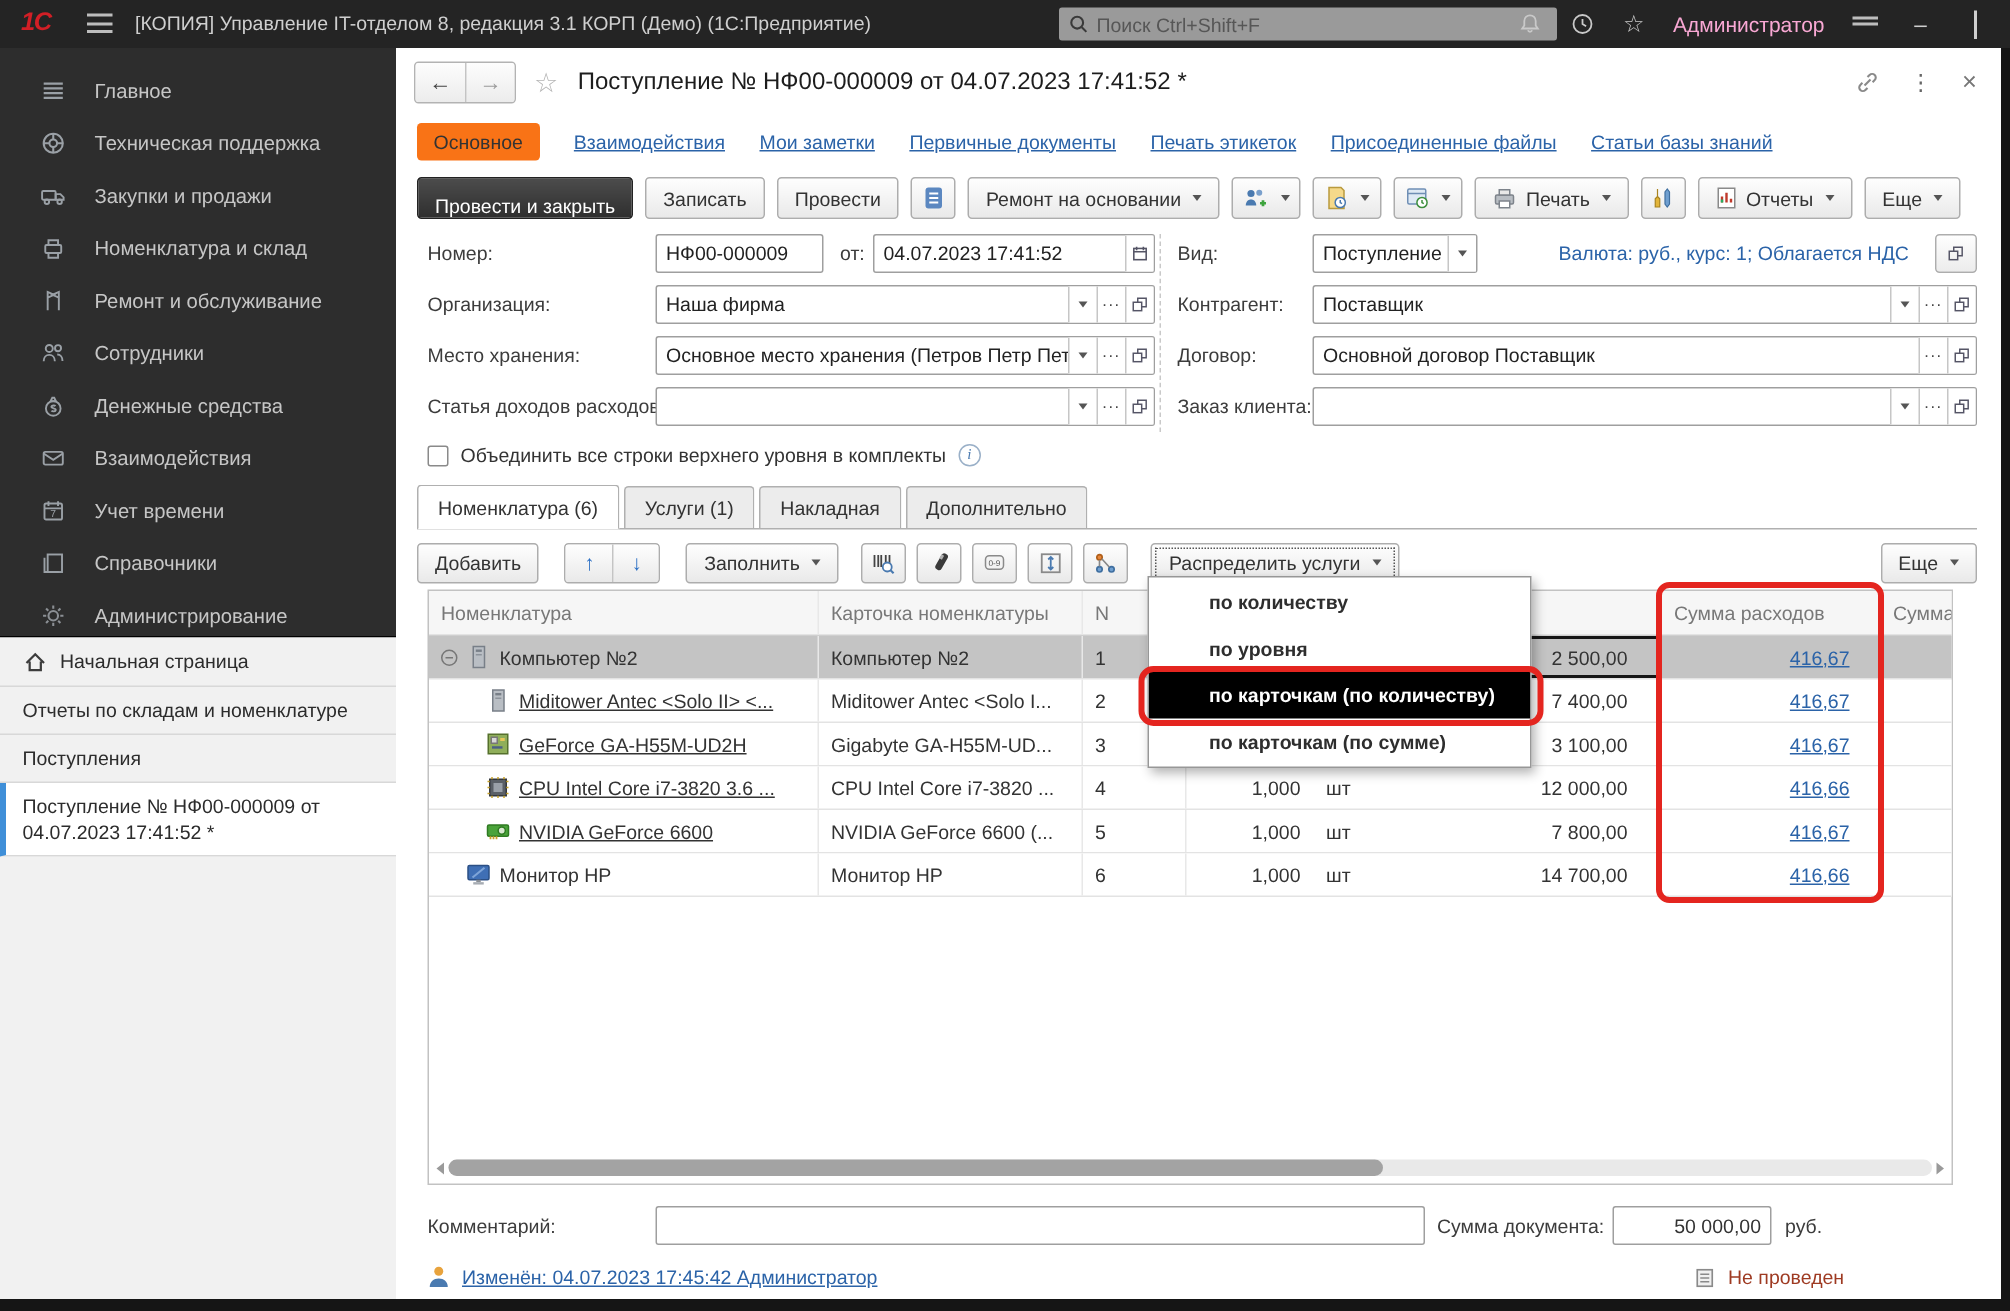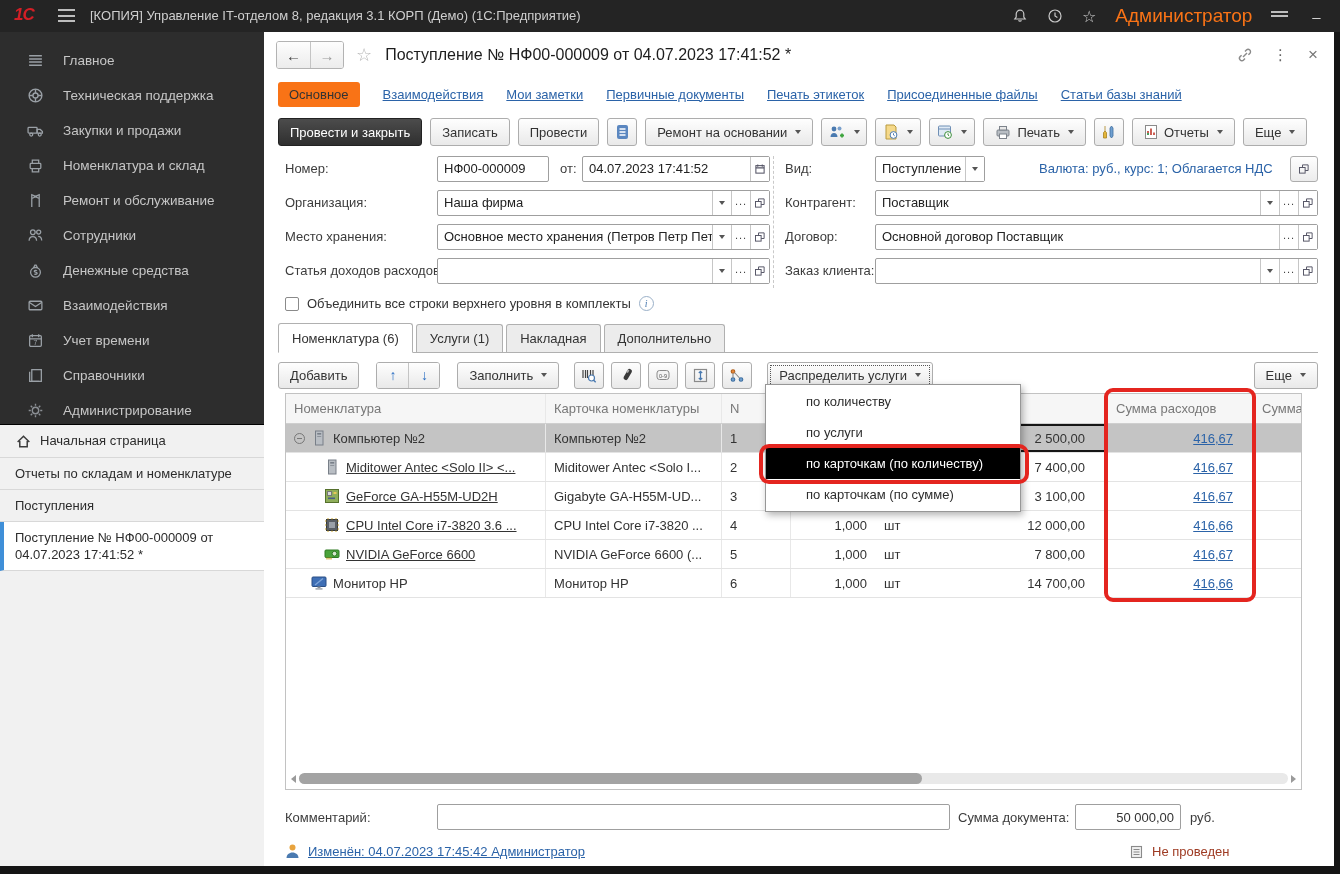--- a/index.html
+++ b/index.html
@@ -12,21 +12,21 @@
   .logo { position:absolute; left:14px; top:5px; font-size:17px; font-weight:bold; font-style:italic; color:#d21f26; letter-spacing:-1px; }
   .burger { position:absolute; left:58px; top:9px; width:17px; height:13px; border-top:2px solid #bdbdbd; border-bottom:2px solid #bdbdbd; cursor:pointer; }
   .burger i { display:block; height:2px; background:#bdbdbd; margin-top:3.5px; }
   .tb-title { position:absolute; left:90px; top:8px; font-size:13px; color:#cfcfcf; white-space:nowrap; }
   .search { position:absolute; left:706px; top:5px; width:332px; height:22px; background:#9a9a9a; border-radius:2px; display:flex; align-items:center; padding:0 6px; gap:5px; }
   .search input { flex:1; background:transparent; border:none; outline:none; font-size:13px; color:#2e2e2e; font-family:inherit; }
   .search input::placeholder { color:#565656; opacity:1; }
   .tb-right { position:absolute; left:1012px; top:0; height:32px; display:flex; align-items:center; gap:19px; }
   .tb-ic { color:#c9c9c9; cursor:pointer; }
   .tb-star { font-size:16px; }
-  .tb-user { font-size:19px; color:#f97316;text-align:right; }
+  .tb-user { font-size:14px; color:#f9a8d4;text-align:right; }
   .svcmenu { width:17px; height:11px; border-top:2px solid #bdbdbd; position:relative; }
   .svcmenu i { display:block; height:2px; background:#bdbdbd; margin-top:2.5px; }
   .winctl { font-size:15px; color:#cfcfcf; width:18px; text-align:center; cursor:pointer; }
   .maxbox { width:11px; height:11px; border:1.5px solid #cfcfcf; margin-top:2px; }
 
   
   .sidebar { position:absolute; top:32px; left:0; width:264px; height:834px; background:#2d2d2d; }
   .side-list { padding-top:11px; }
   .side-item { height:35px; display:flex; align-items:center; padding-left:27px; gap:19px; color:#c6c6c6; cursor:pointer; font-size:13.5px; }
   .sicon { width:17px; height:17px; flex:0 0 17px; }
@@ -46,21 +46,21 @@
   .hicons { margin-left:auto; display:flex; align-items:center; gap:20px; }
   .hdots { font-size:15px; color:#666; cursor:pointer; }
   .hclose { font-size:17px; color:#777; cursor:pointer; }
 
   .ntabs { position:absolute; top:48px; left:14px; height:28px; display:flex; align-items:center; gap:23px; }
   .ntab { color:#2b63a8; text-decoration:underline; cursor:pointer; white-space:nowrap; }
   .ntab.active { color:#333; text-decoration:none; background:#f97316; padding:5px 11px; border-radius:3px; }
 
   .cmdbar { position:absolute; top:86px; left:14px; height:28px; display:flex; gap:8px; align-items:center; }
   .btn { height:28px; display:inline-flex; align-items:center; gap:6px; padding:0 11px; border:1px solid #adadad; border-radius:3px; background:linear-gradient(#fefefe,#e9e9e9); color:#333; cursor:pointer; white-space:nowrap; }
-  .btn.dark { background:linear-gradient(#4c4c4c,#2f2f2f); border-color:#222; color:#fff; }
+  .btn.dark { background:linear-gradient(#4c4c4c,#2f2f2f); border-color:#222; color:#fff;align-items:flex-end; }
   .btn.icon-only { width:30px; padding:0; justify-content:center; }
   .caret { width:0; height:0; border-left:3.5px solid transparent; border-right:3.5px solid transparent; border-top:4px solid #555; margin-left:2px; }
   .btn.dotted { outline:1px dotted #555; outline-offset:-4px; }
 
   .flabel { position:absolute; left:21px; height:26px; line-height:26px; color:#3c3c3c; white-space:nowrap; }
   .flabel.r { left:521px; }
   .fld { position:absolute; height:26px; display:flex; border:1px solid #9f9f9f; border-radius:2px; background:#fff; }
   .fld .txt { flex:1; padding:4px 6px; white-space:nowrap; overflow:hidden; color:#222; }
   .seg { width:19px; border-left:1px solid #c6c6c6; display:flex; align-items:center; justify-content:center; cursor:pointer; color:#555; background:#fff; }
   .dots3 { font-size:11px; letter-spacing:1px; color:#444; padding-bottom:4px; }
@@ -109,21 +109,21 @@
   .hs-track { position:absolute; left:8px; right:8px; top:1px; height:11px; background:#e9e9e9; border-radius:6px; }
   .hs-thumb { position:absolute; left:0; top:0; height:11px; width:63%; background:#a3a3a3; border-radius:6px; cursor:pointer; }
   .hs-arrow { position:absolute; top:3px; width:0; height:0; border-top:4px solid transparent; border-bottom:4px solid transparent; }
   .hs-left { left:0; border-right:5px solid #9a9a9a; }
   .hs-right { right:0; border-left:5px solid #9a9a9a; }
 
   .col-annotation { position:absolute; left:818px; top:-6px; width:152px; height:214px; border:4px solid #e4251f; border-radius:9px; pointer-events:none; z-index:4; }
 
   
   .dropdown { position:absolute; top:352px; left:501px; width:256px; background:#fff; border:1px solid #979797; box-shadow:2px 3px 7px rgba(0,0,0,.3); z-index:10; padding:1px 0; }
-  .mitem { height:31px; line-height:31px; padding-left:40px; color:#2e2e2e; cursor:pointer; white-space:nowrap; }
+  .mitem { height:31px; line-height:31px; padding-left:40px; color:#2e2e2e; cursor:pointer; white-space:nowrap;font-weight:bold; }
   .mitem.hl { background:#000; color:#fff; }
   .menu-annotation { position:absolute; left:-7px; top:59px; width:270px; height:40px; border:4px solid #e4251f; border-radius:10px; pointer-events:none; }
 
   
   .frow1 { position:absolute; top:772px; left:0; right:0; height:28px; }
   .frow1 .flabel { top:1px; }
   .cmt-input { position:absolute; left:173px; top:0; width:513px; height:26px; border:1px solid #9f9f9f; border-radius:2px; font-family:inherit; font-size:13px; padding:0 6px; outline:none; }
   .tot-label { position:absolute; left:694px; top:1px; height:26px; line-height:26px; color:#3c3c3c; }
   .tot-input { position:absolute; left:811px; top:0; width:106px; height:26px; border:1px solid #9f9f9f; border-radius:2px; display:flex; align-items:center; justify-content:flex-end; padding:0 6px; }
   .tot-cur { position:absolute; left:926px; top:1px; line-height:26px; color:#3c3c3c; }
@@ -134,20 +134,29 @@
 </style>
 </head>
 <body>
 
 <div class="titlebar">
   <div class="logo">1С</div>
   <div class="burger">
       <i></i>
     </div>
   <div class="tb-title">[КОПИЯ] Управление IT-отделом 8, редакция 3.1 КОРП (Демо)  (1С:Предприятие)</div>
+  <div class="search">
+    <span>
+        <svg width="14" height="14" viewBox="0 0 16 16">
+          <circle cx="7" cy="7" r="4.5" fill="none" stroke="#3a3a3a" stroke-width="1.6"></circle>
+          <path d="M10.5 10.5L14 14" stroke="#3a3a3a" stroke-width="1.6"></path>
+        </svg>
+      </span>
+    <input placeholder="Поиск Ctrl+Shift+F" style="">
+  </div>
   <div class="tb-right">
     <span class="tb-ic">
         <svg width="16" height="16" viewBox="0 0 16 16" fill="none" stroke="#c9c9c9" stroke-width="1.2">
           <path d="M8 2.2a3.8 3.8 0 0 0-3.8 3.8v3L2.8 11h10.4l-1.4-2V6A3.8 3.8 0 0 0 8 2.2z"></path>
           <path d="M6.6 12.2a1.5 1.5 0 0 0 2.8 0"></path>
         </svg>
       </span>
     <span class="tb-ic">
         <svg width="16" height="16" viewBox="0 0 16 16" fill="none" stroke="#c9c9c9" stroke-width="1.2">
           <circle cx="8" cy="8" r="6"></circle>
@@ -777,21 +786,21 @@
       <span class="hs-arrow hs-left"></span>
       <div class="hs-track">
           <div class="hs-thumb"></div>
         </div>
       <span class="hs-arrow hs-right"></span>
     </div>
   </div>
 
   <div class="dropdown">
     <div class="mitem">по количеству</div>
-    <div class="mitem">по услуги</div>
+    <div class="mitem">по уровня</div>
     <div class="mitem hl">по карточкам (по количеству)</div>
     <div class="mitem">по карточкам (по сумме)</div>
     <div class="menu-annotation"></div>
   </div>
 
   <div class="frow1">
     <div class="flabel">Комментарий:</div>
     <input class="cmt-input" value="" style="">
     <div class="tot-label">Сумма документа:</div>
     <div class="tot-input">50 000,00</div>

